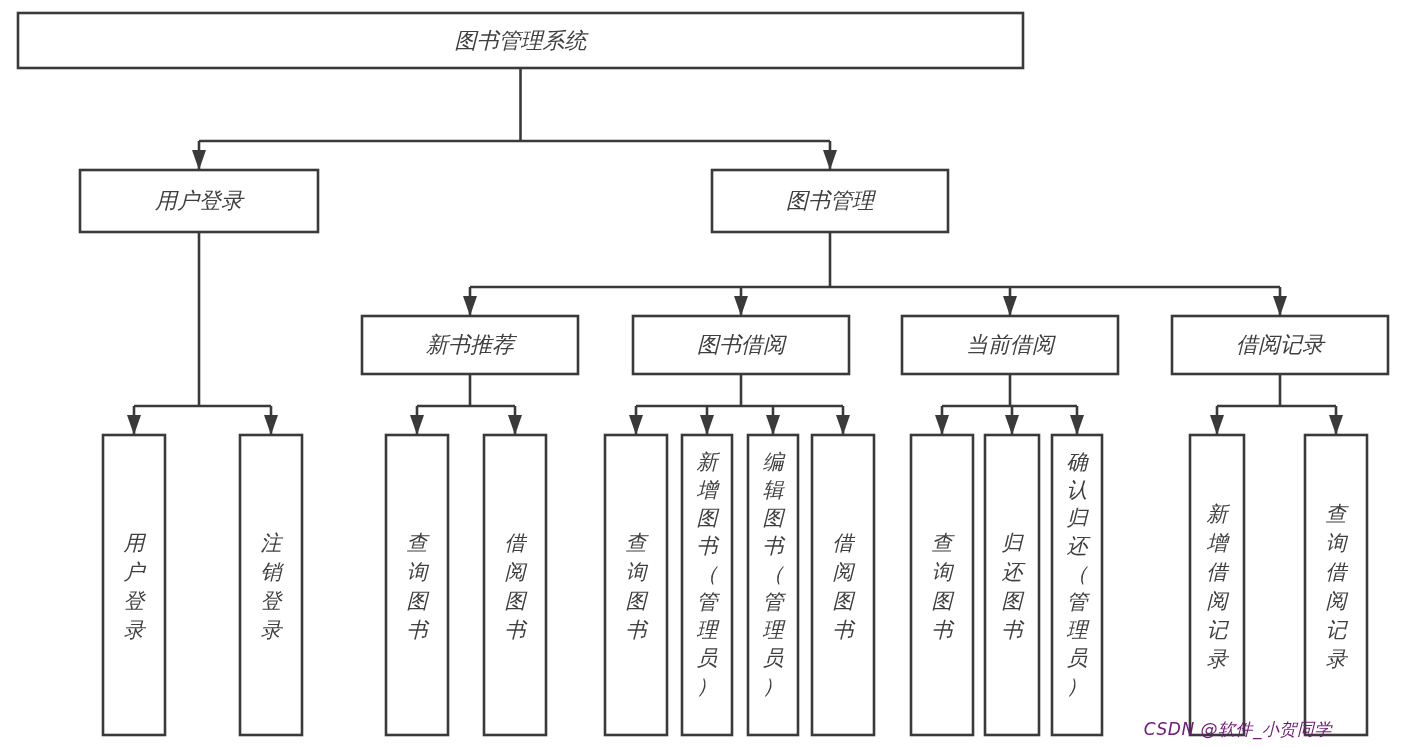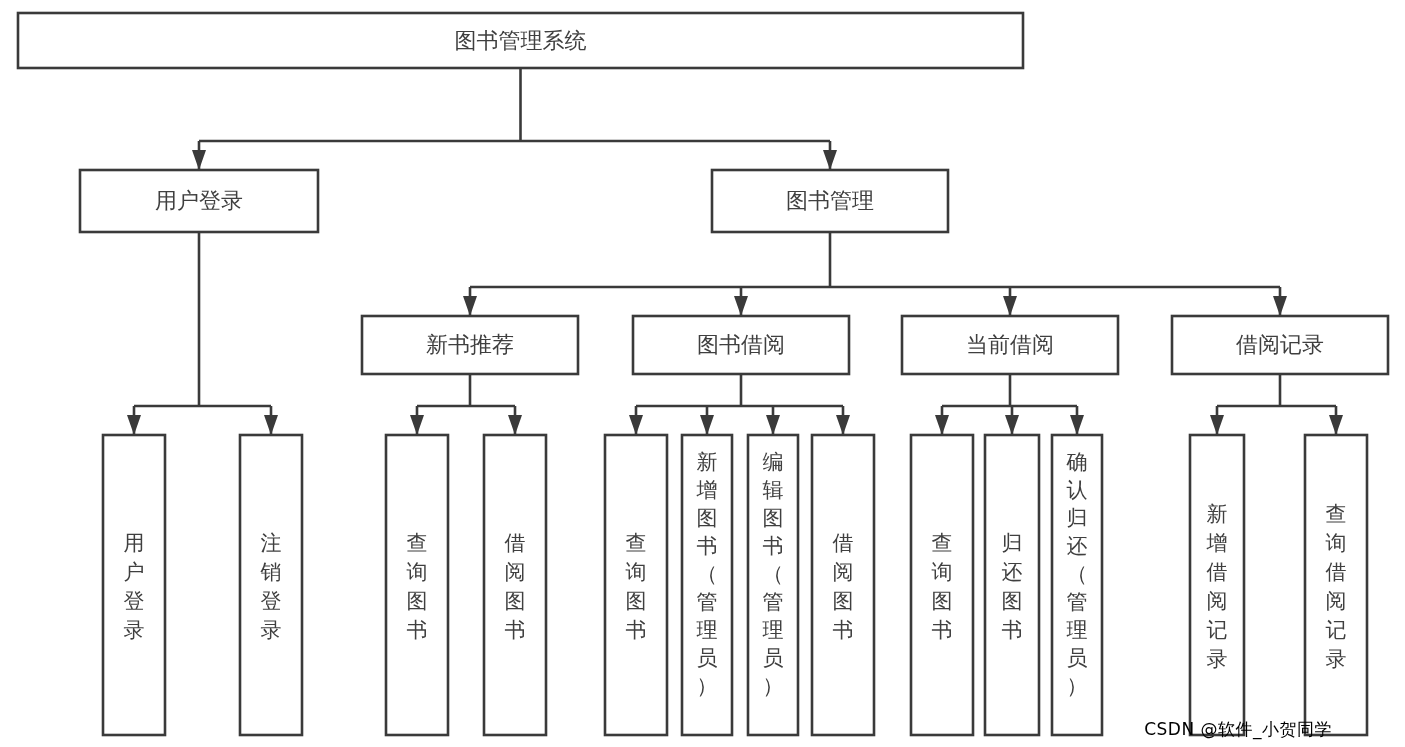--- a/index.html
+++ b/index.html
@@ -12,20 +12,21 @@
     height: 747px;
     position: relative;
     font-family: "DejaVu Sans", "Liberation Sans", sans-serif;
     overflow: hidden;
   }
   #diagram-root {
     position: absolute;
     left: 0; top: 0;
     width: 1340px;
     height: 747px;
+    font-style: italic;
   }
   svg#flow {
     display: block;
     width: 1405px;
     height: 747px;
   }
   .node-box {
     fill: #ffffff;
     stroke: #3a3a3a;
     stroke-width: 2.6;
@@ -50,21 +51,21 @@
   .node-label-vertical {
     fill: #3f3f3f;
     font-family: "DejaVu Sans", "Liberation Sans", sans-serif;
     font-size: 21px;
     text-anchor: middle;
   }
   .watermark {
     position: absolute;
     right: 8px;
     bottom: 6px;
-    color: #000000;
+    color: #701a75;
     font-size: 17px;
     font-family: "DejaVu Sans", "Liberation Sans", sans-serif;
     letter-spacing: 0.5px;
     white-space: nowrap;
     user-select: none;
   }
 </style>
 </head>
 <body>
 

